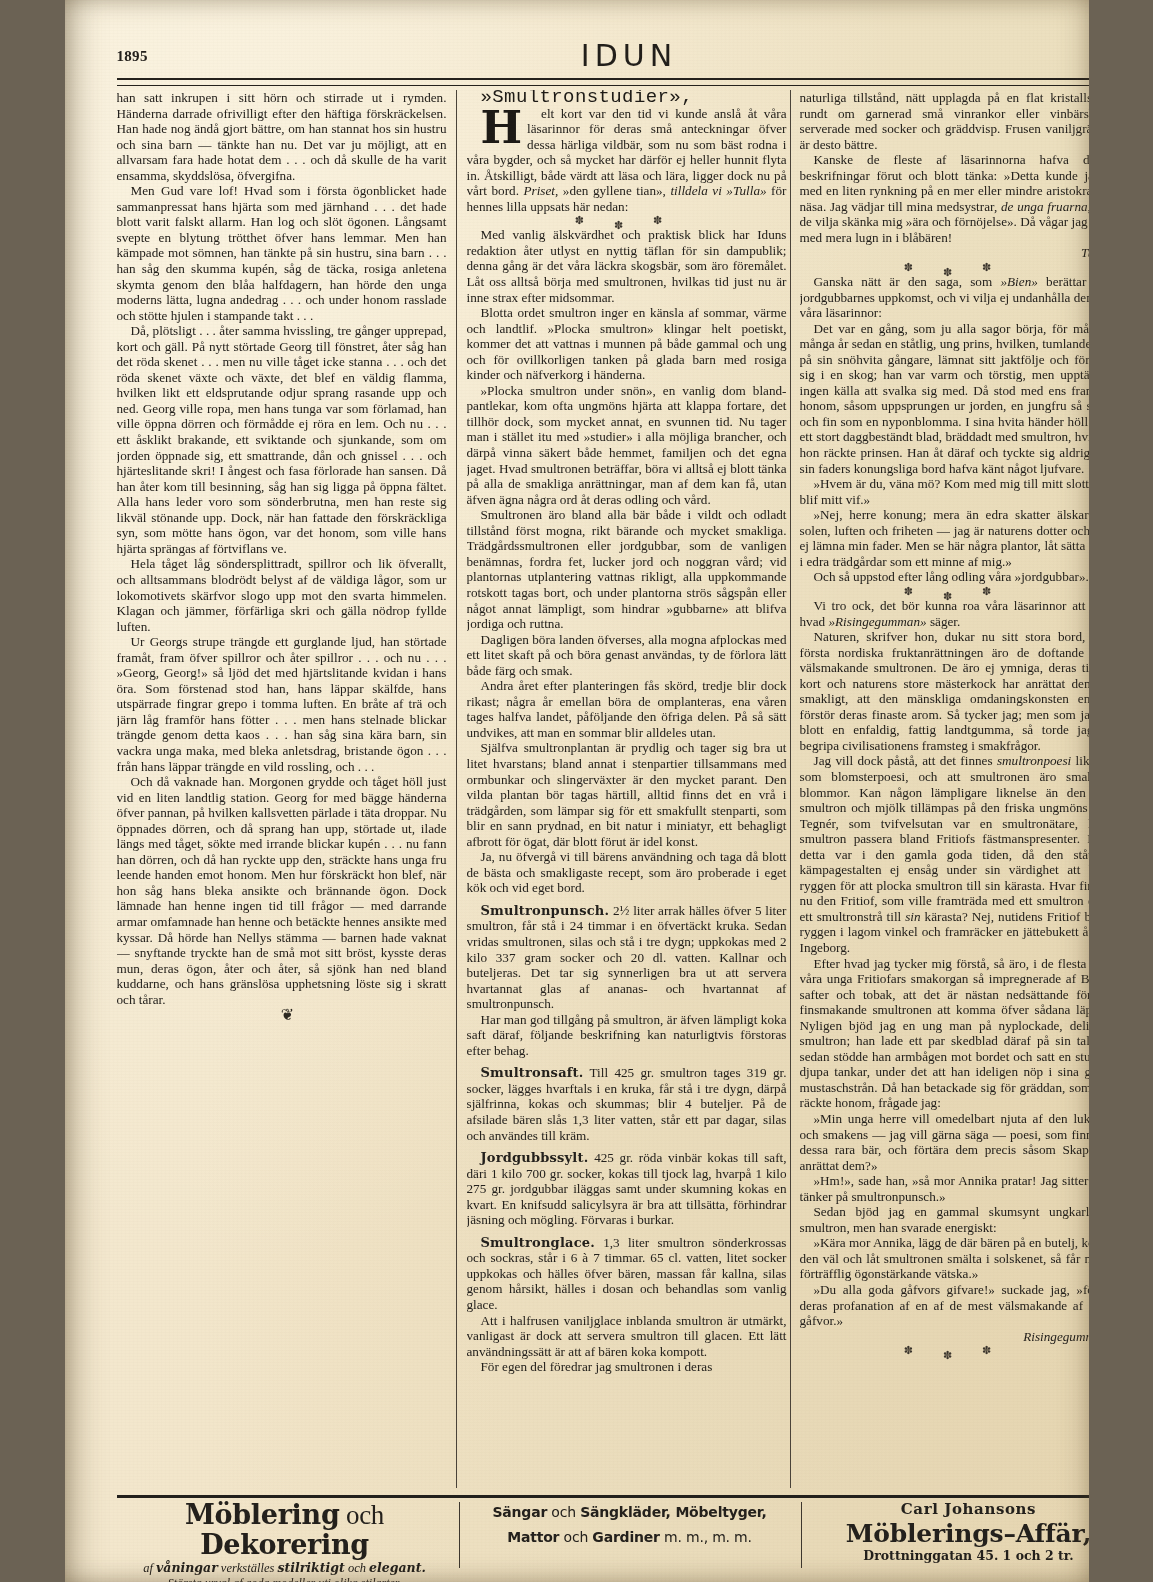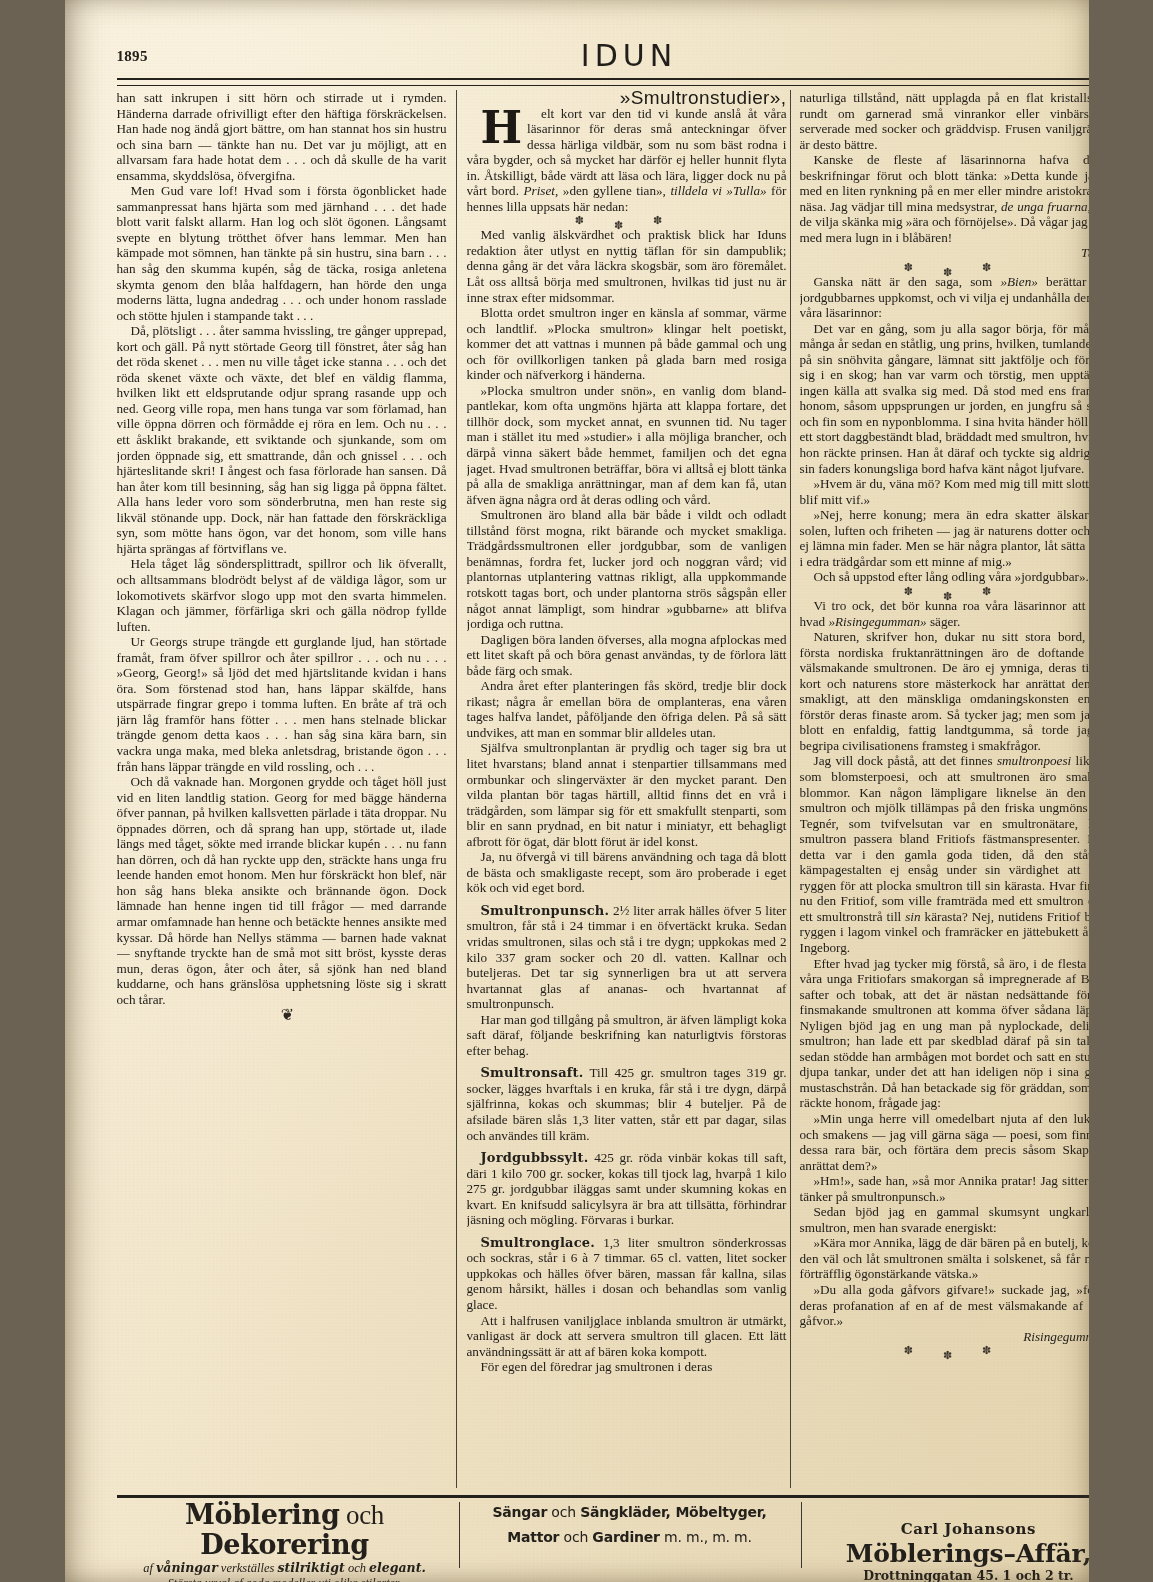--- a/index.html
+++ b/index.html
@@ -118,24 +118,24 @@
     top: 0;
     width: 0;
     height: 1398px;
     border-left: 1px solid #4a4339;
   }
   .vrule.v1 { left: 339px; }
   .vrule.v2 { left: 673px; }
   .vrule.v3 { left: 1005px; }
 
   .heading {
-    font-family: Liberation Sans, sans-serif;
+    font-family: Liberation Mono, monospace;
     font-size: 19px;
     font-weight: 400;
-    text-align: right;
+    text-align: left;
     text-indent: 0;
     margin: 0 0 14px 0;
     letter-spacing: .4px;
     color: #1d1a16;
   }
   .dropcap-para {
     text-indent: 0;
     position: relative;
   }
   .dropcap {
@@ -322,21 +322,20 @@
     line-height: 25px;
     letter-spacing: -.2px;
   }
   .bad2 .reg { font-weight: normal; }
   .bad3 .l1 {
     font-family: "DejaVu Serif", serif;
     font-weight: bold;
     font-size: 15px;
     letter-spacing: .6px;
     line-height: 19px;
-    margin-top: 20px;
   }
   .bad3 .l2 {
     font-family: "DejaVu Serif", serif;
     font-weight: bold;
     font-size: 25px;
     letter-spacing: -.2px;
     line-height: 29px;
   }
   .bad3 .l3 {
     font-family: "DejaVu Serif", serif;

